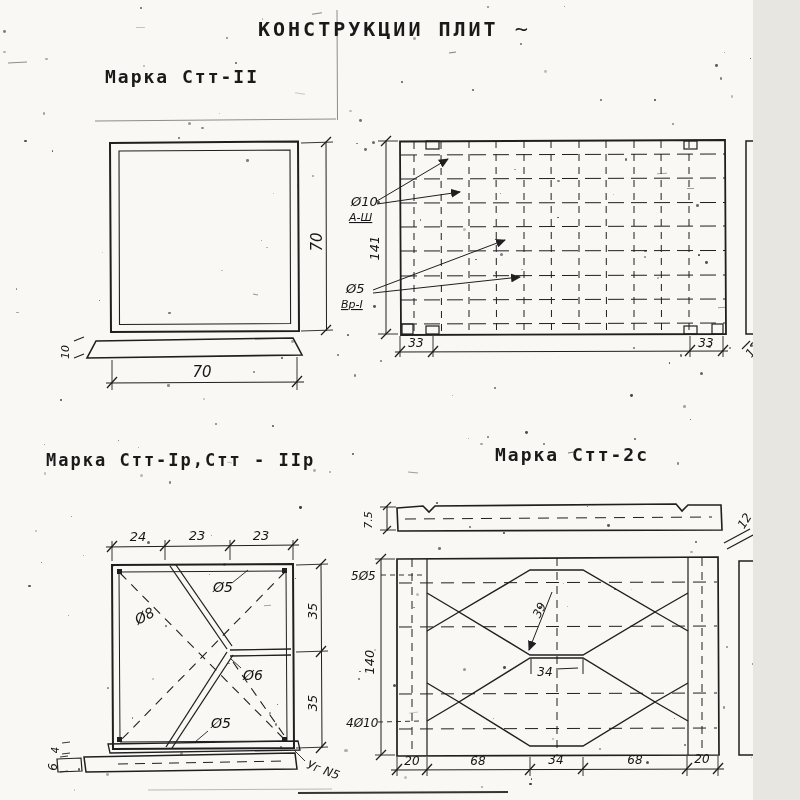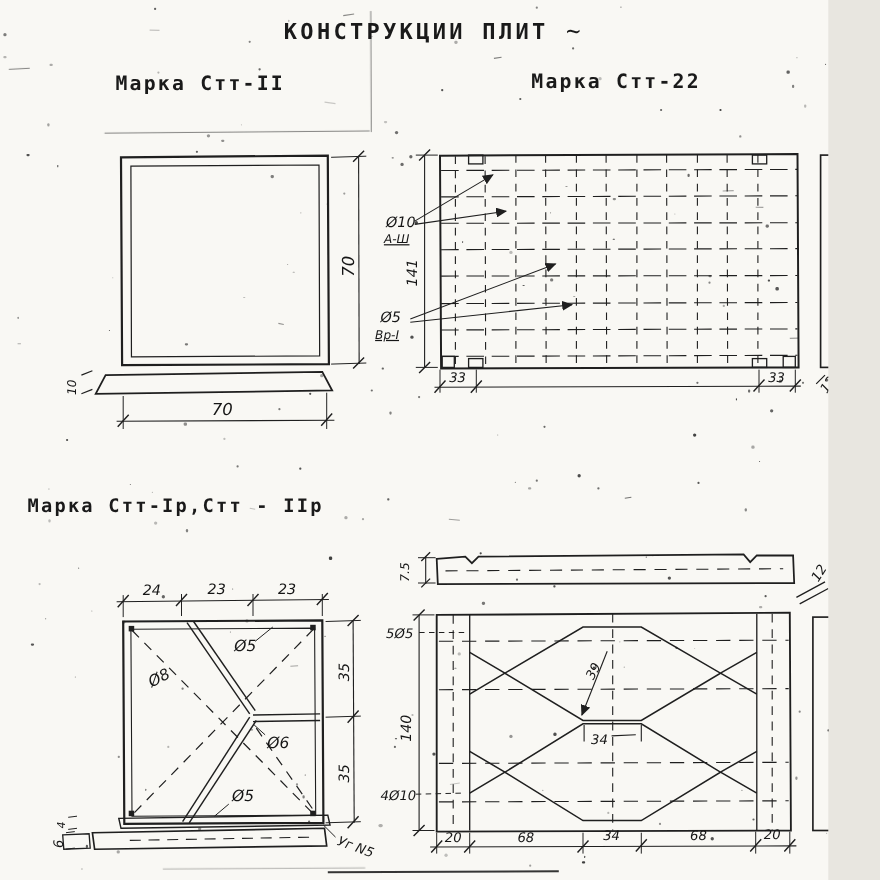--- a/index.html
+++ b/index.html
@@ -18,22 +18,22 @@
 </style>
 </head>
 <body>
 
 <div class="page">
 
   <div class="lbl title" style="left:258px;top:16px;">
     <span>КОНСТРУКЦИИ ПЛИТ</span><span class="tilde">~</span>
   </div>
   <div class="lbl plabel" style="left:105px;top:66px;">Марка Стт-II</div>
-  <div class="lbl plabel" style="left:483px;top:64px;">Марка Стт-22</div>
-  <div class="lbl plabel" style="left:25px;top:450px;font-size:17px;">Марка Стт-Iр,Стт - IIр</div>
+  <div class="lbl plabel" style="left:46px;top:450px;font-size:17px;">Марка Стт-Iр,Стт - IIр</div>
+  <div class="lbl plabel" style="left:495px;top:444px;">Марка Стт-2с</div>
 
   <svg class="sheet" width="800" height="800" viewBox="0 0 800 800">
     <defs>
       <marker id="arr" orient="auto" markerWidth="11" markerHeight="9" refX="9" refY="4.5">
         <path d="M0,0 L10,4.5 L0,9 z" fill="#1f1f1f"></path>
       </marker>
     </defs>
 
     <g class="ink" stroke-width="0.9" opacity="0.55">
       <path d="M95,121 L336,119"></path>

